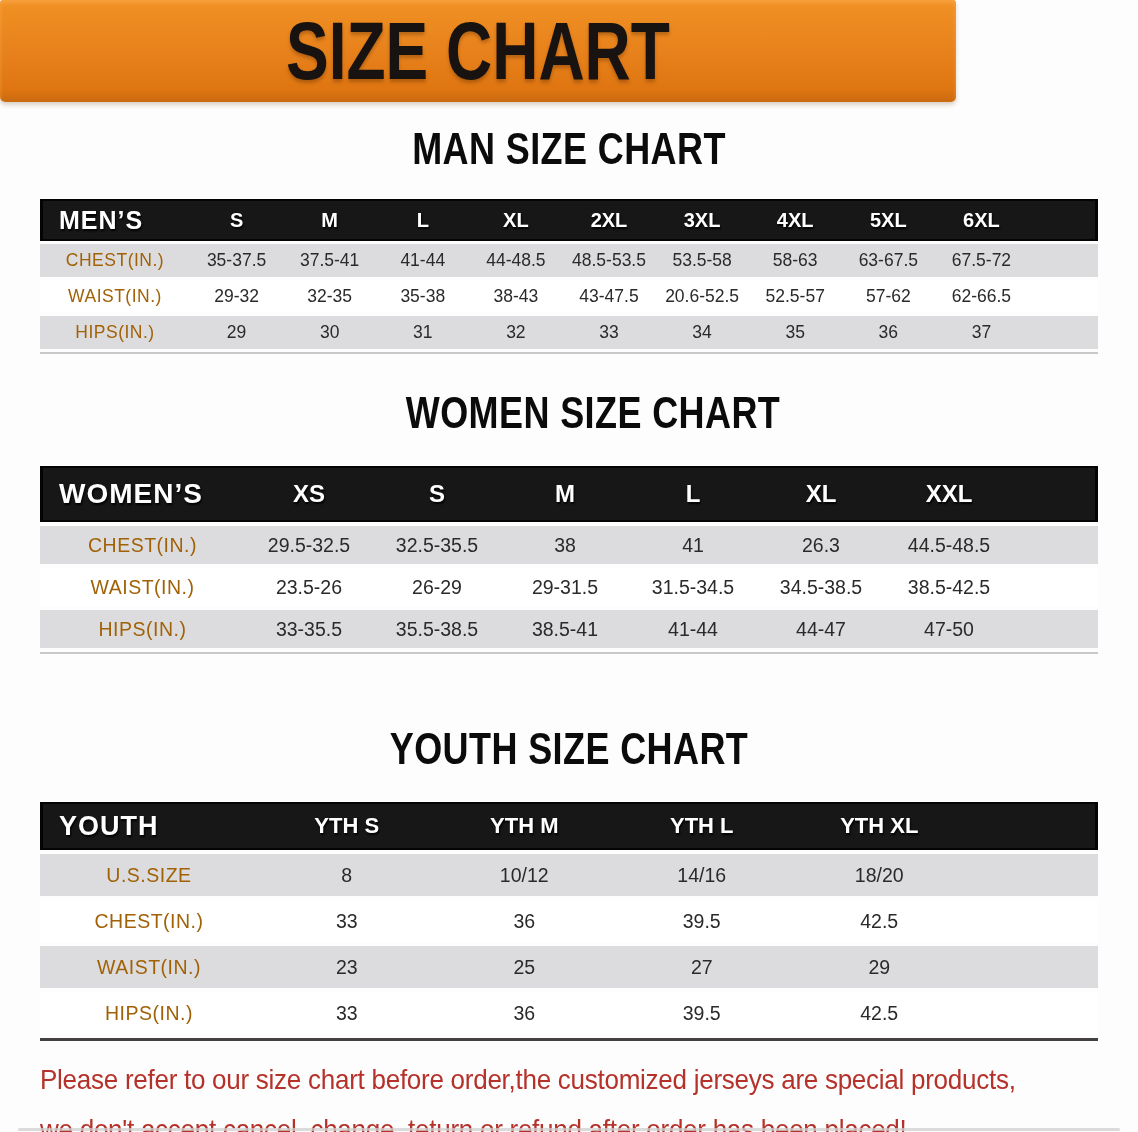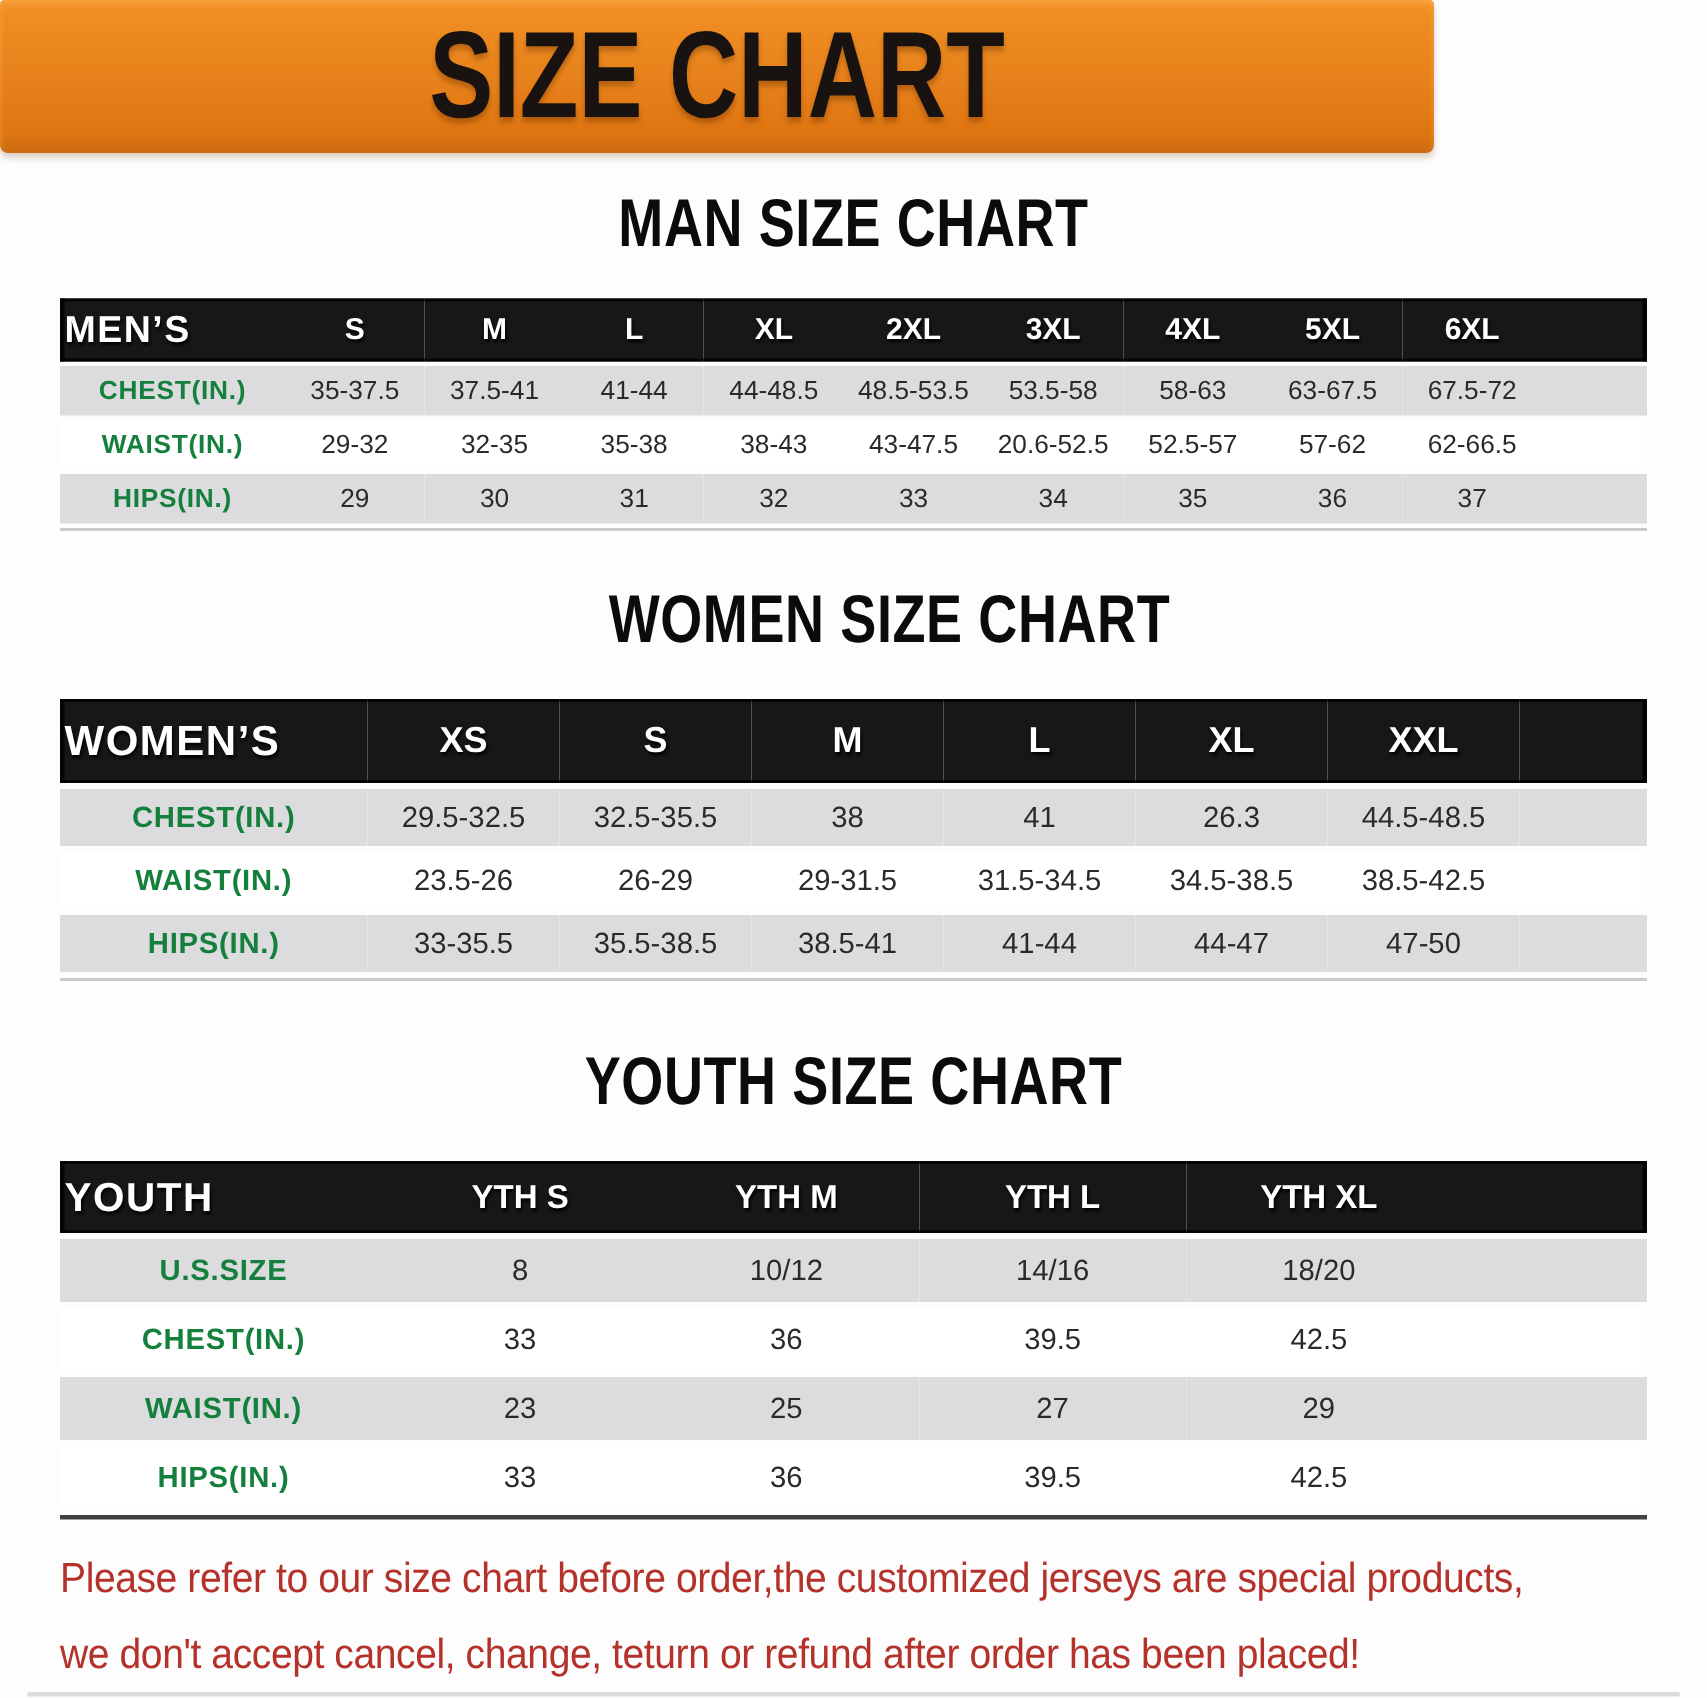--- a/index.html
+++ b/index.html
@@ -29,21 +29,21 @@
 
   
   .sec-title { text-align: center; line-height: 46px; height: 46px; }
   .sec-title .condensed {
     font-size: 45px; font-weight: 800; color: #0b0b0b;
     display: inline-block; transform: scaleX(0.8); white-space: nowrap;
     letter-spacing: 0.5px;
   }
   .sec-men   .sec-title { margin-top: 24px; }
   .sec-women .sec-title { margin-top: 36px; padding-left: 48px; }
-  .sec-youth .sec-title { margin-top: 44px; }
+  .sec-youth .sec-title { margin-top: 72px; }
 
   
   .table-wrap { width: 1058px; margin: 0 auto; }
   .sec-men   .table-wrap { margin-top: 24px; border-bottom: 2px solid #c9c9c9; }
   .sec-women .table-wrap { margin-top: 26px; border-bottom: 2px solid #c9c9c9; }
   .sec-youth .table-wrap { margin-top: 26px; border-bottom: 3px solid #454040; }
 
   table.size-table {
     width: 100%;
     border-collapse: separate;
@@ -56,21 +56,21 @@
   table.size-table thead th {
     background: #181717;
     color: #fff;
     vertical-align: middle;
     text-align: center;
     border-top: 2px solid #040404;
     border-bottom: 2px solid #040404;
     text-shadow: 1px 2px 2px rgba(0,0,0,.9);
   }
   table.size-table thead th.corner {
-    text-align: left; 
+    text-align: left; padding-left: 16px;
     font-weight: 800; letter-spacing: 1px;
     border-left: 3px solid #040404;
   }
   table.size-table thead th:last-child { border-right: 3px solid #040404; }
 
   .sec-men   thead th { height: 42px; font-size: 20px; font-weight: 700; }
   .sec-men   thead th.corner { font-size: 25px; }
   .sec-women thead th { height: 56px; font-size: 24px; font-weight: 700; }
   .sec-women thead th.corner { font-size: 28px; }
   .sec-youth thead th { height: 48px; font-size: 22px; font-weight: 700; }
@@ -81,21 +81,21 @@
   .sec-youth th.corner, .sec-youth td.rowlabel { width: 218px; }
   .sec-men   .spacer { width: 70px; }
   .sec-women .spacer { width: 85px; }
   .sec-youth .spacer { width: 130px; }
 
   table.size-table tbody td {
     text-align: center; vertical-align: middle;
     color: #2a2a2a; background: #fff;
   }
   table.size-table tbody tr.shade td { background: #dcdcde; }
-  table.size-table tbody td.rowlabel { color: #15803d; letter-spacing: 0.5px; font-weight: bold; }
+  table.size-table tbody td.rowlabel { color: #a16207; letter-spacing: 0.5px; }
 
   .sec-men   tbody td { height: 33px; font-size: 17.5px; }
   .sec-women tbody td { height: 38px; font-size: 19.5px; }
   .sec-youth tbody td { height: 42px; font-size: 19.5px; }
 
   
   .note {
     margin: 16px 0 0 40px;
     color: #b5322b;
     line-height: 46px;

